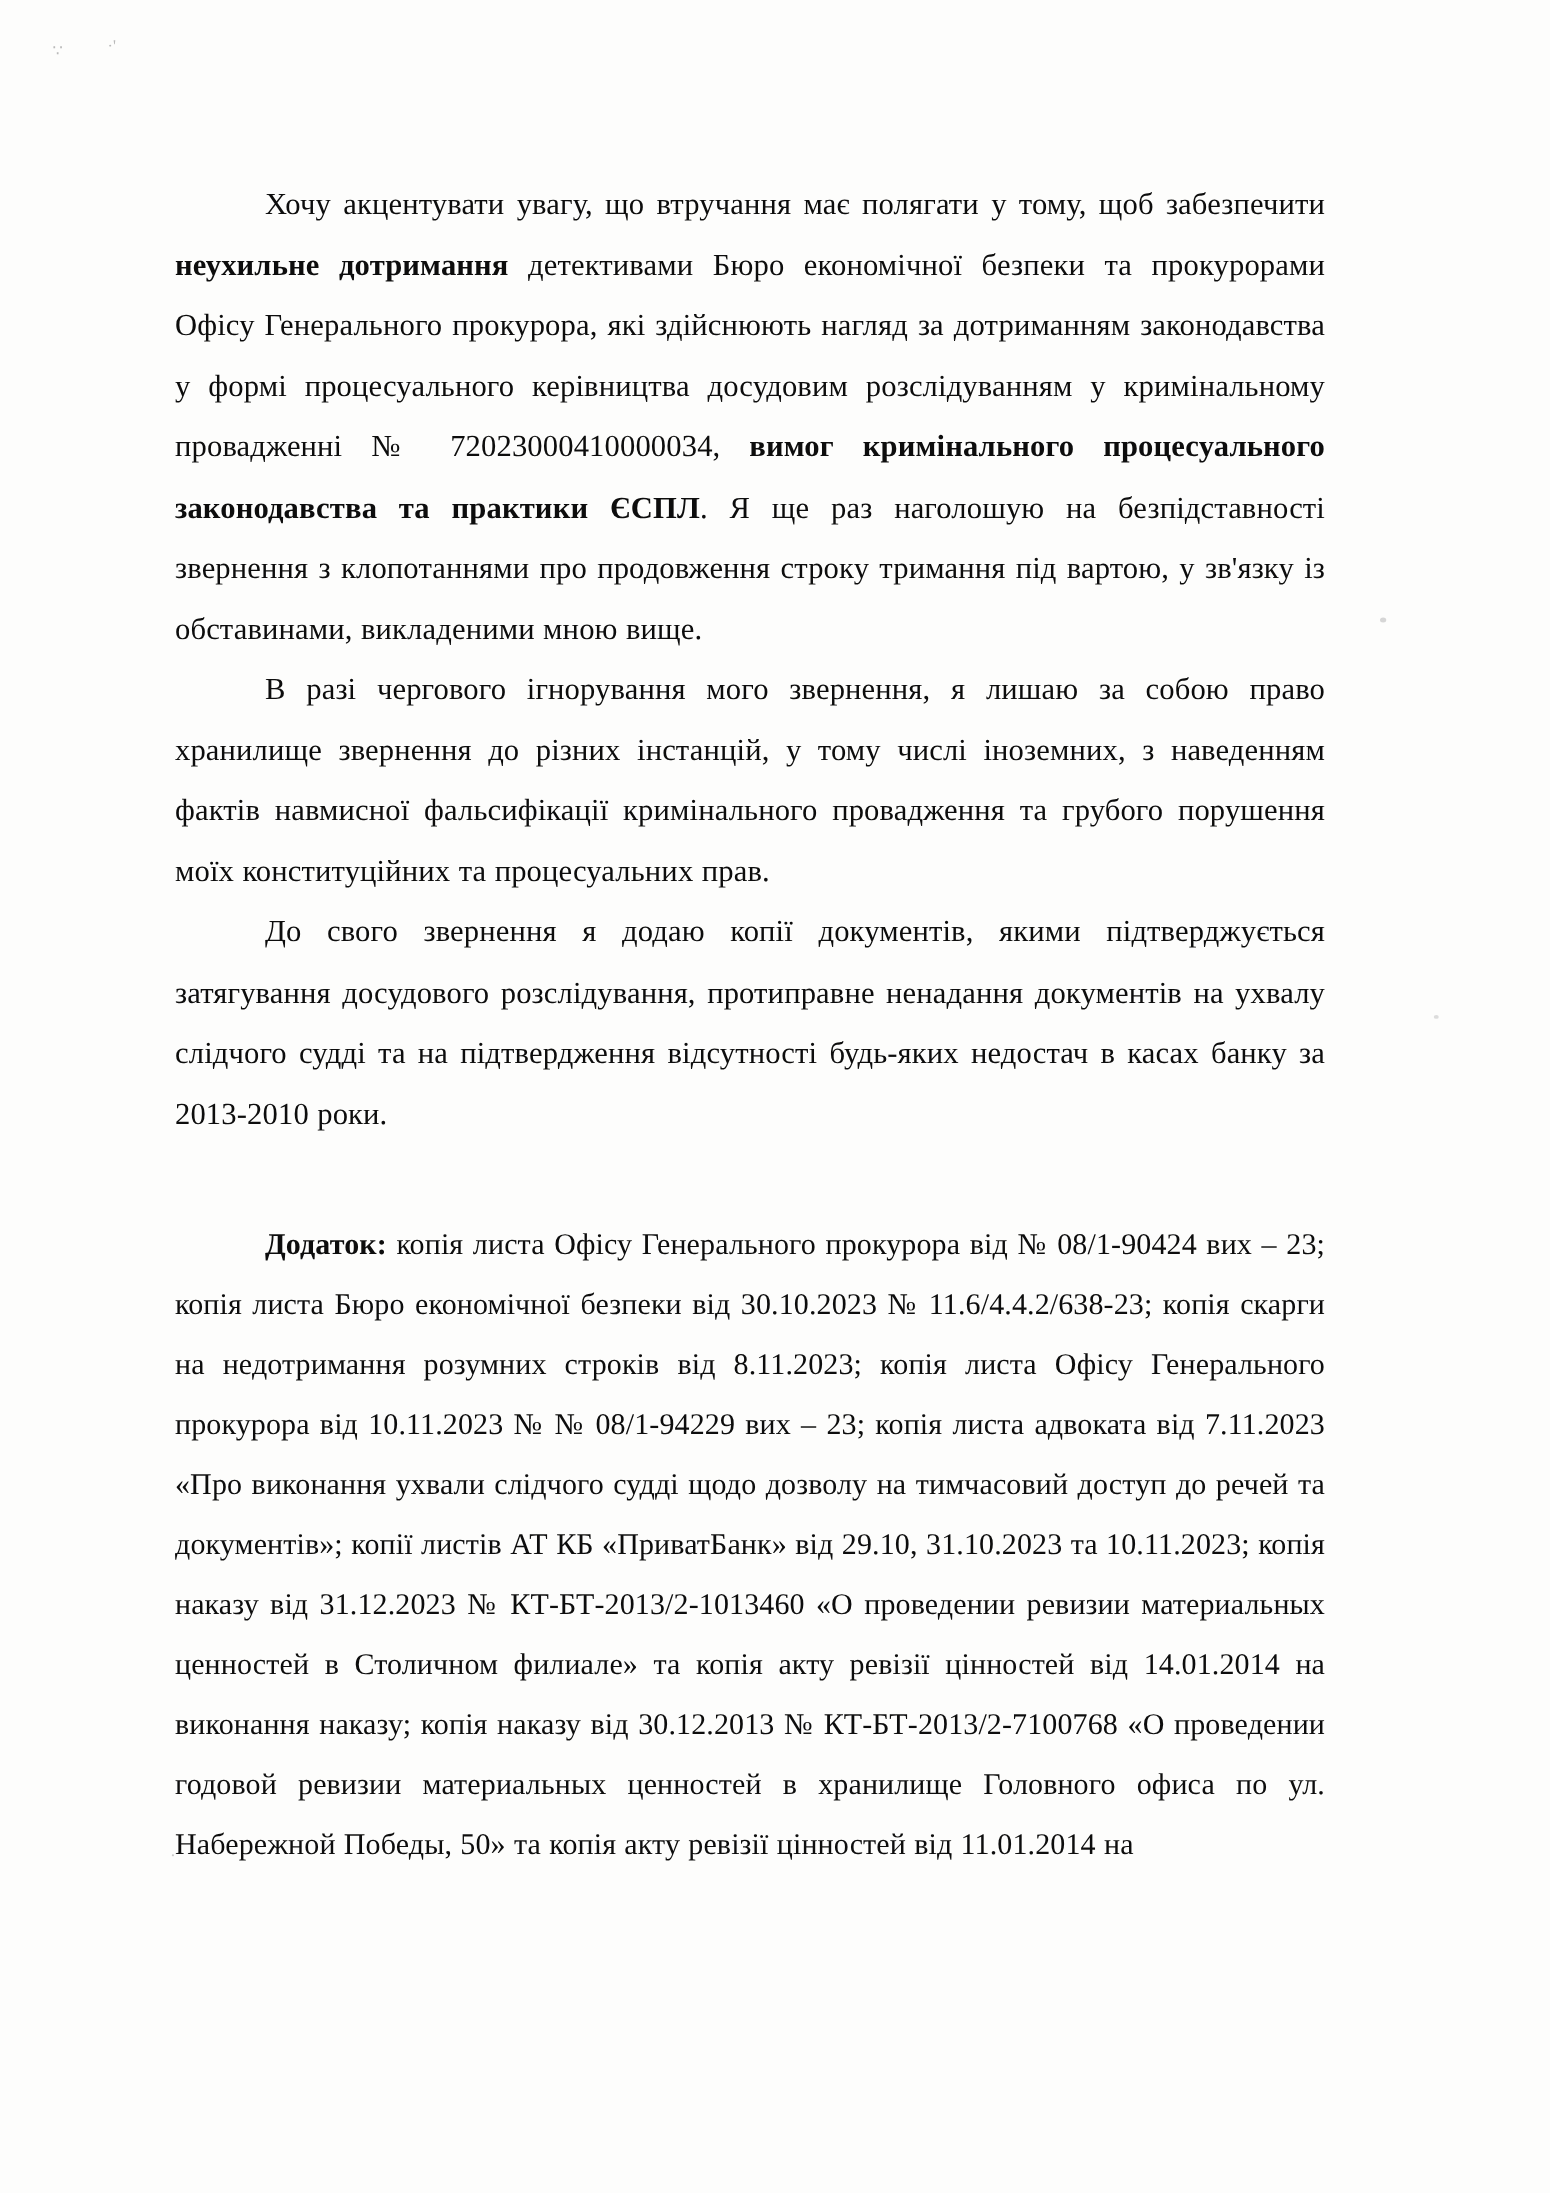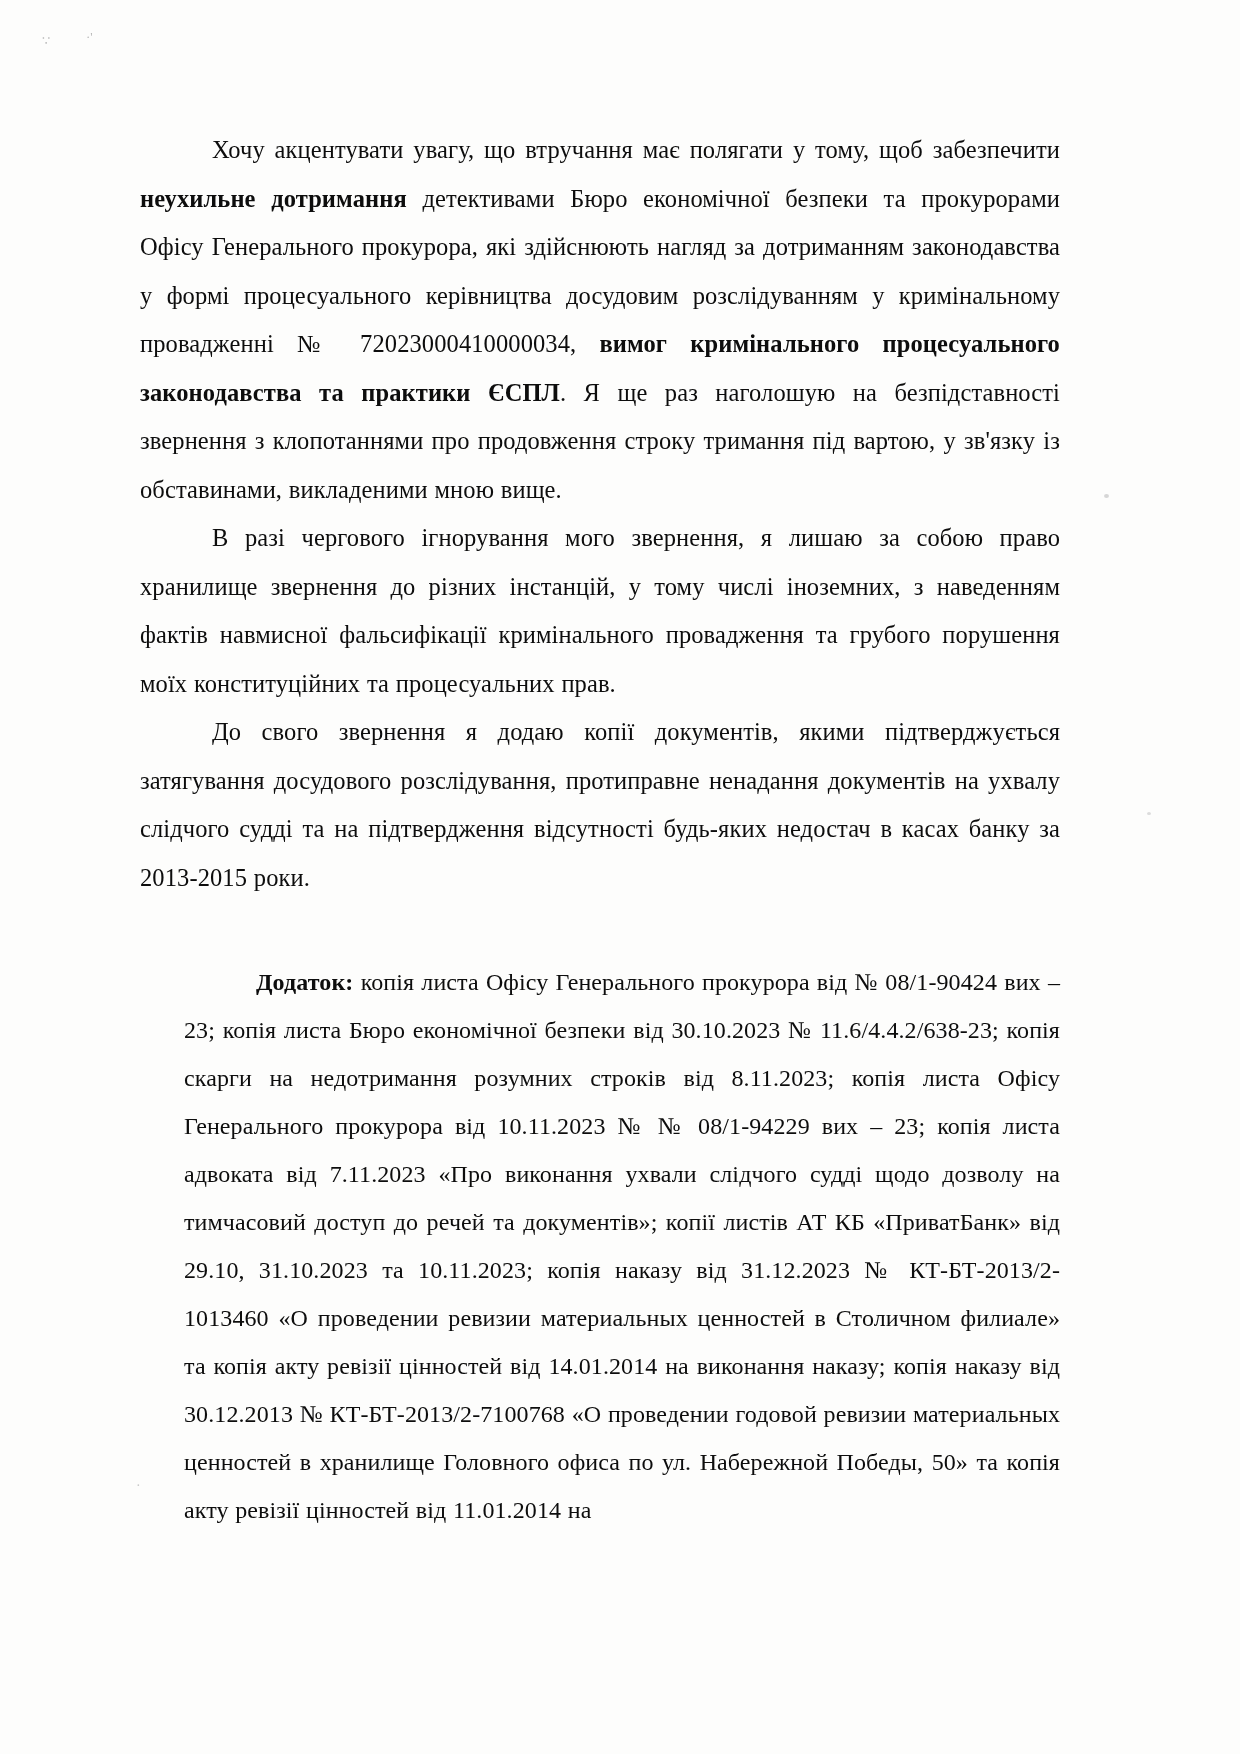--- a/index.html
+++ b/index.html
@@ -46,39 +46,38 @@
   .scan-mark-c {
     position: absolute;
     left: 136px; top: 1478px;
     width: 18px; height: 12px;
     color: #c9c9c9;
     font-size: 14px;
   }
   .body-text {
     position: absolute;
     left: 140px;
-    top: 126px;
+    top: 140px;
     width: 920px;
   }
   p {
     margin: 0 0 0 0;
     text-align: justify;
     text-justify: inter-word;
     font-size: 24.5px;
     line-height: 48.5px;
     text-indent: 72px;
     letter-spacing: 0.1px;
     word-spacing: 0.5px;
   }
   p + p {
     margin-top: 0;
   }
   .gap-before {
     margin-top: 56px !important;
-    margin-left: 44px;
   }
   b, .b {
     font-weight: 700;
   }
   .dodatok-block {
     font-size: 24px;
     line-height: 48px;
   }
 </style>
 </head>
@@ -91,19 +90,19 @@
   <span class="scan-mark-c">·</span>
   <span class="scan-speck" style="left:1104px; top:494px; width:5px; height:4px; background:#d6d6d6;"></span>
   <span class="scan-speck" style="left:1147px; top:812px; width:4px; height:3px; background:#dcdcdc;"></span>
 
   <div class="body-text">
 
     <p><span>Хочу акцентувати увагу, що втручання має полягати у тому, щоб забезпечити </span><b>неухильне дотримання</b><span> детективами Бюро економічної безпеки та прокурорами Офісу Генерального прокурора, які здійснюють нагляд за дотриманням законодавства у формі процесуального керівництва досудовим розслідуванням у кримінальному провадженні № 72023000410000034, </span><b>вимог кримінального процесуального законодавства та практики ЄСПЛ</b><span>. Я ще раз наголошую на безпідставності звернення з клопотаннями про продовження строку тримання під вартою, у зв'язку із обставинами, викладеними мною вище.</span></p>
 
     <p><span>В разі чергового ігнорування мого звернення, я лишаю за собою право хранилище звернення до різних інстанцій, у тому числі іноземних, з наведенням фактів навмисної фальсифікації кримінального провадження та грубого порушення моїх конституційних та процесуальних прав.</span></p>
 
-    <p><span>До свого звернення я додаю копії документів, якими підтверджується затягування досудового розслідування, протиправне ненадання документів на ухвалу слідчого судді та на підтвердження відсутності будь-яких недостач в касах банку за 2013-2015 роки.</span></p>
+    <p><span>До свого звернення я додаю копії документів, якими підтверджується затягування досудового розслідування, протиправне ненадання документів на ухвалу слідчого судді та на підтвердження відсутності будь-яких недостач в касах банку за 2013-2010 роки.</span></p>
 
     <p class="dodatok-block gap-before"><b>Додаток:</b><span> копія листа Офісу Генерального прокурора від № 08/1-90424 вих – 23; копія листа Бюро економічної безпеки від 30.10.2023 № 11.6/4.4.2/638-23; копія скарги на недотримання розумних строків від 8.11.2023;  копія листа Офісу Генерального прокурора від 10.11.2023 №  № 08/1-94229 вих – 23; копія листа адвоката від 7.11.2023 «Про виконання ухвали слідчого судді щодо дозволу на тимчасовий доступ до речей та документів»;  копії листів АТ КБ «ПриватБанк» від 29.10, 31.10.2023 та 10.11.2023; копія наказу від 31.12.2023  № КТ-БТ-2013/2-1013460 «О проведении ревизии материальных ценностей в Столичном филиале» та копія акту ревізії цінностей від 14.01.2014 на виконання наказу; копія наказу від 30.12.2013 № КТ-БТ-2013/2-7100768 «О проведении годовой ревизии материальных ценностей в хранилище Головного офиса по ул. Набережной Победы, 50» та копія акту ревізії цінностей від 11.01.2014 на</span></p>
 
   </div>
 
 </div>
 
 </body></html>

